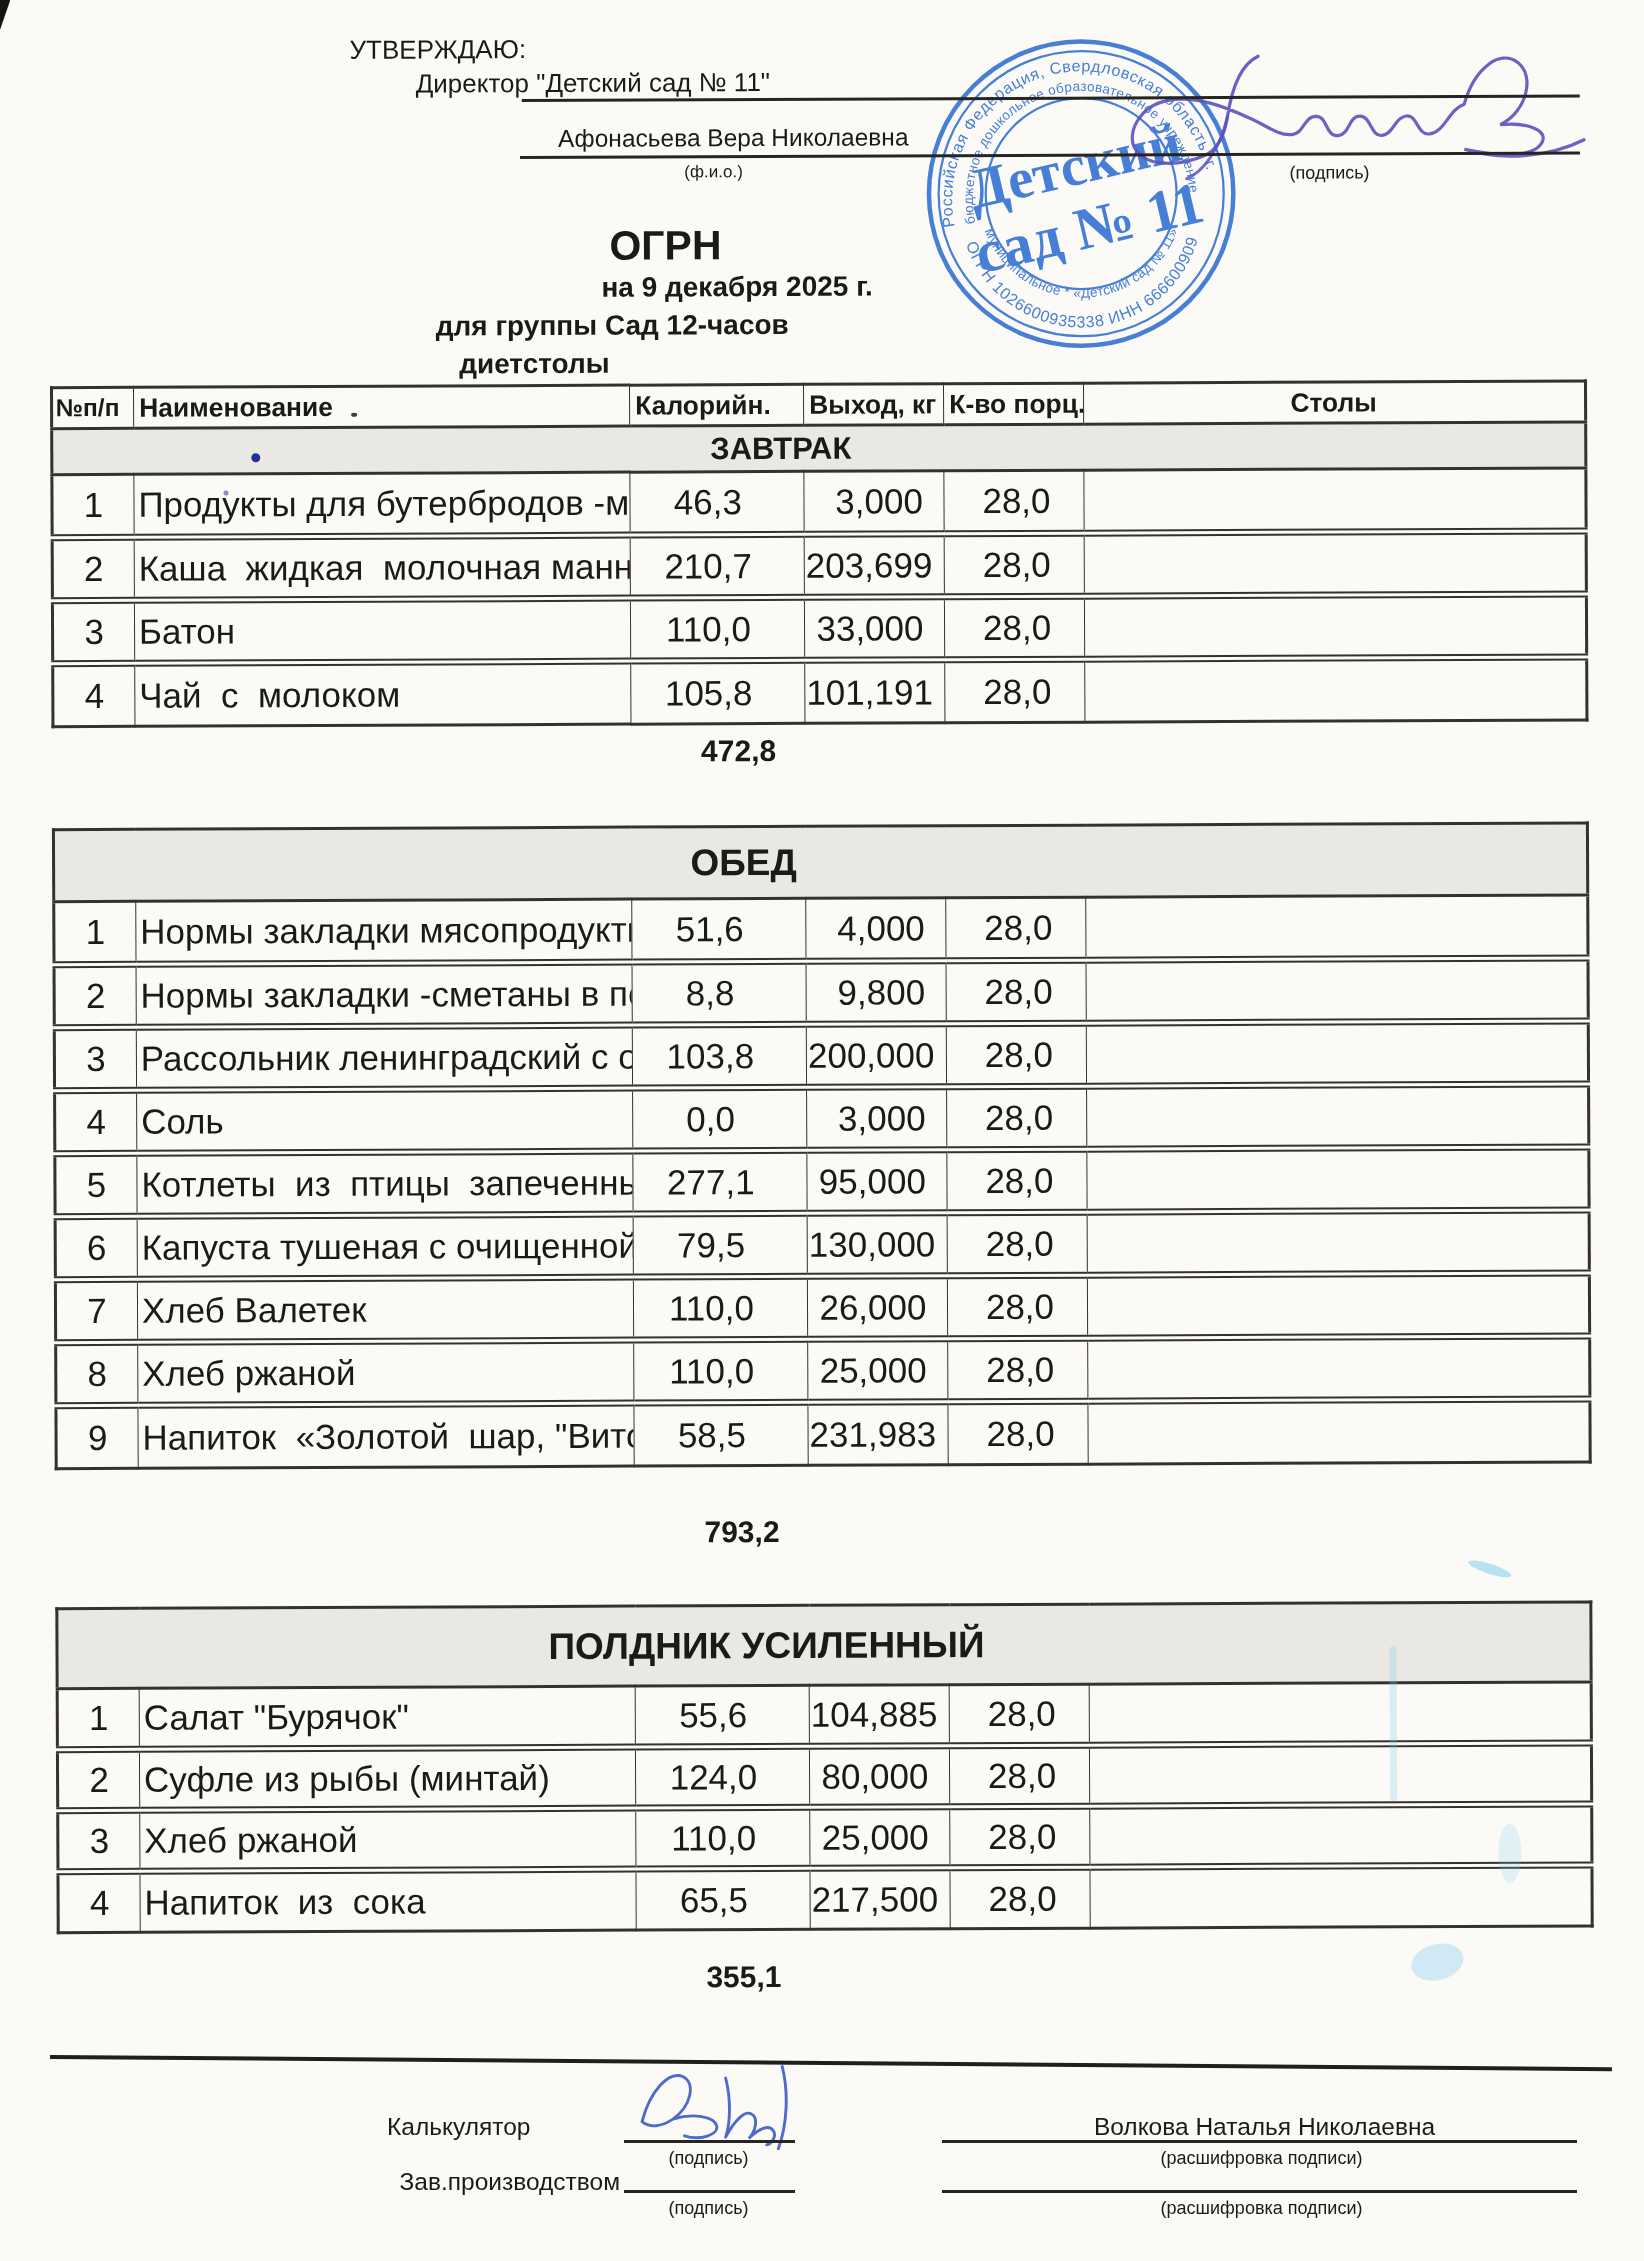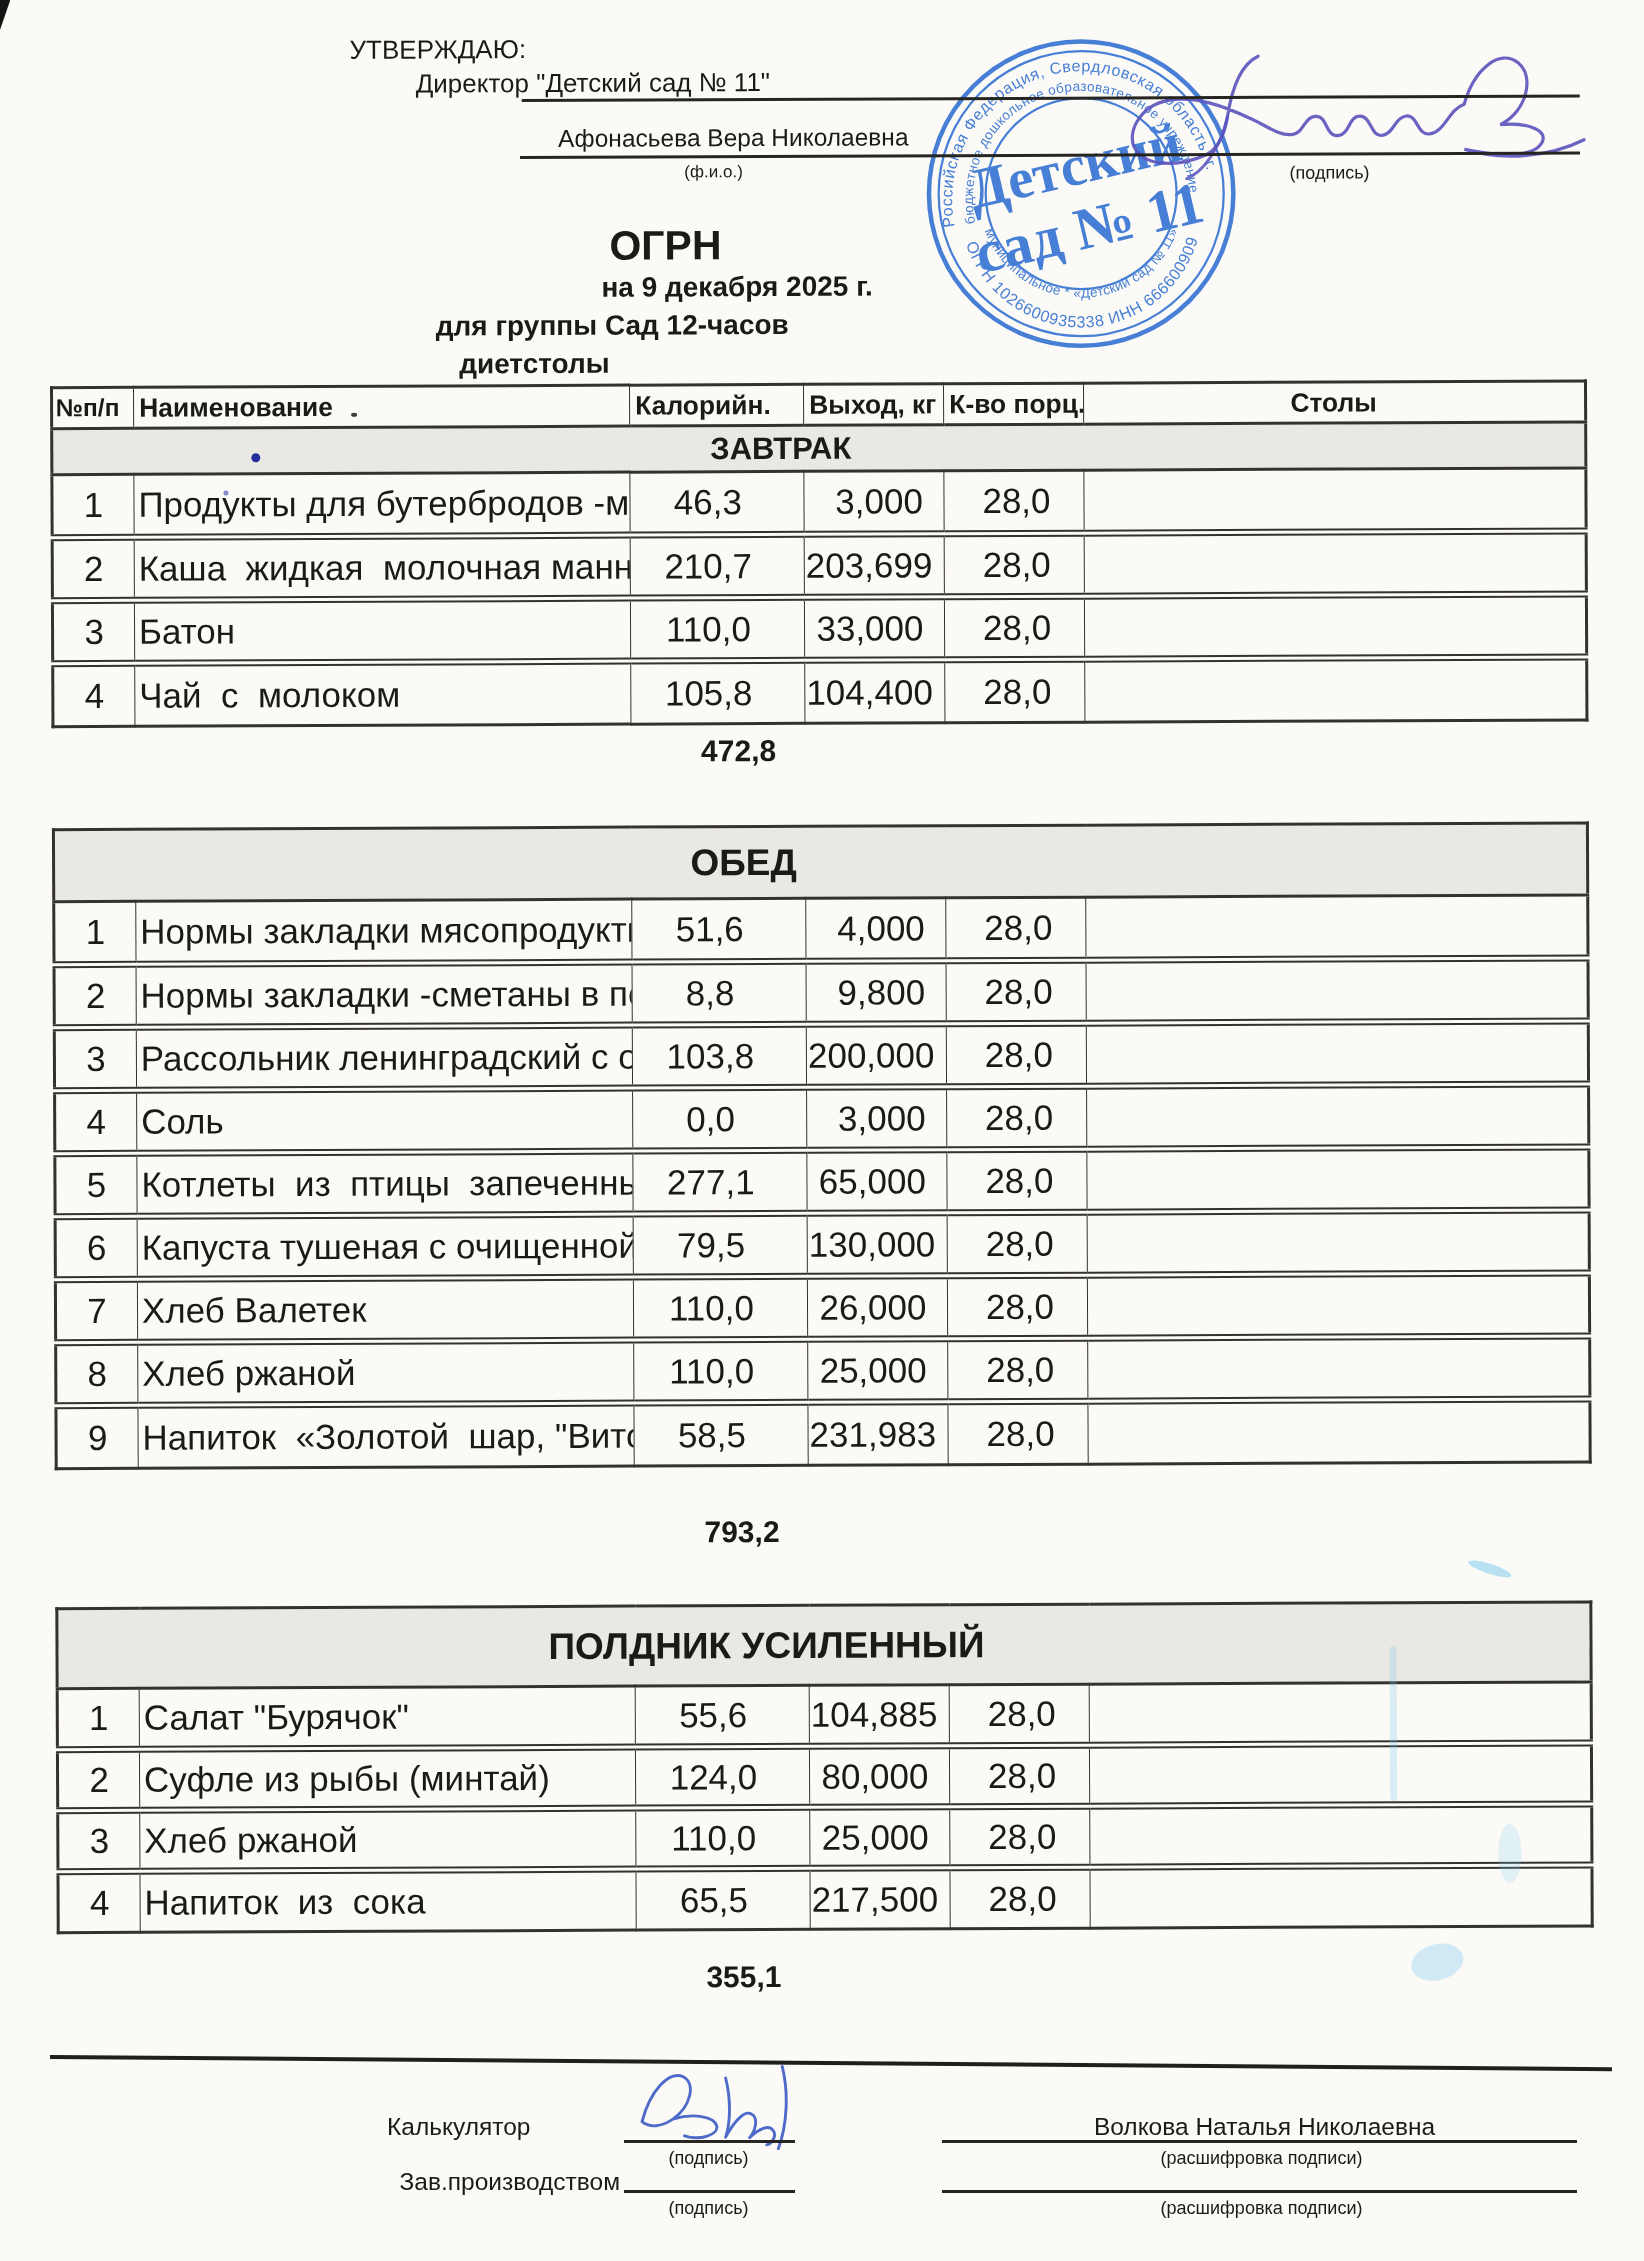--- a/index.html
+++ b/index.html
@@ -203,21 +203,21 @@
     <td class="c-name vline">Батон</td>
     <td class="c-cal vline">110,0</td>
     <td class="c-out vline">33,000</td>
     <td class="c-port vline">28,0</td>
     <td class="c-stoly"></td>
   </tr>
           <tr class="body-row">
     <td class="c-num vline">4</td>
     <td class="c-name vline">Чай  с  молоком</td>
     <td class="c-cal vline">105,8</td>
-    <td class="c-out vline">104,400</td>
+    <td class="c-out vline">101,191</td>
     <td class="c-port vline">28,0</td>
     <td class="c-stoly"></td>
   </tr>
         </tbody>
     </table>
     <div class="abs total total-1">472,8</div>
 
     <table class="menu-table tbl2">
       <colgroup>
         <col style="width:82px">
@@ -260,21 +260,21 @@
     <td class="c-name vline">Соль</td>
     <td class="c-cal vline">0,0</td>
     <td class="c-out vline">3,000</td>
     <td class="c-port vline">28,0</td>
     <td class="c-stoly"></td>
   </tr>
           <tr class="body-row">
     <td class="c-num vline">5</td>
     <td class="c-name vline">Котлеты  из  птицы  запеченнь</td>
     <td class="c-cal vline">277,1</td>
-    <td class="c-out vline">65,000</td>
+    <td class="c-out vline">95,000</td>
     <td class="c-port vline">28,0</td>
     <td class="c-stoly"></td>
   </tr>
           <tr class="body-row">
     <td class="c-num vline">6</td>
     <td class="c-name vline">Капуста тушеная с очищенной</td>
     <td class="c-cal vline">79,5</td>
     <td class="c-out vline">130,000</td>
     <td class="c-port vline">28,0</td>
     <td class="c-stoly"></td>

